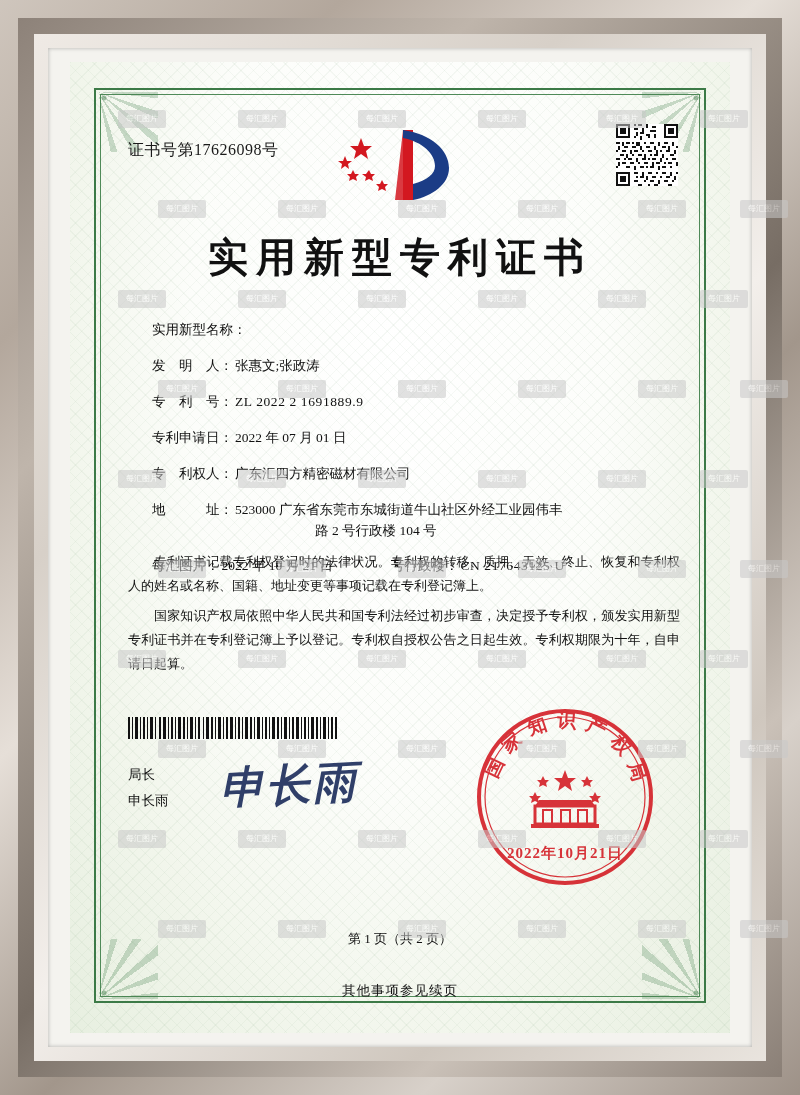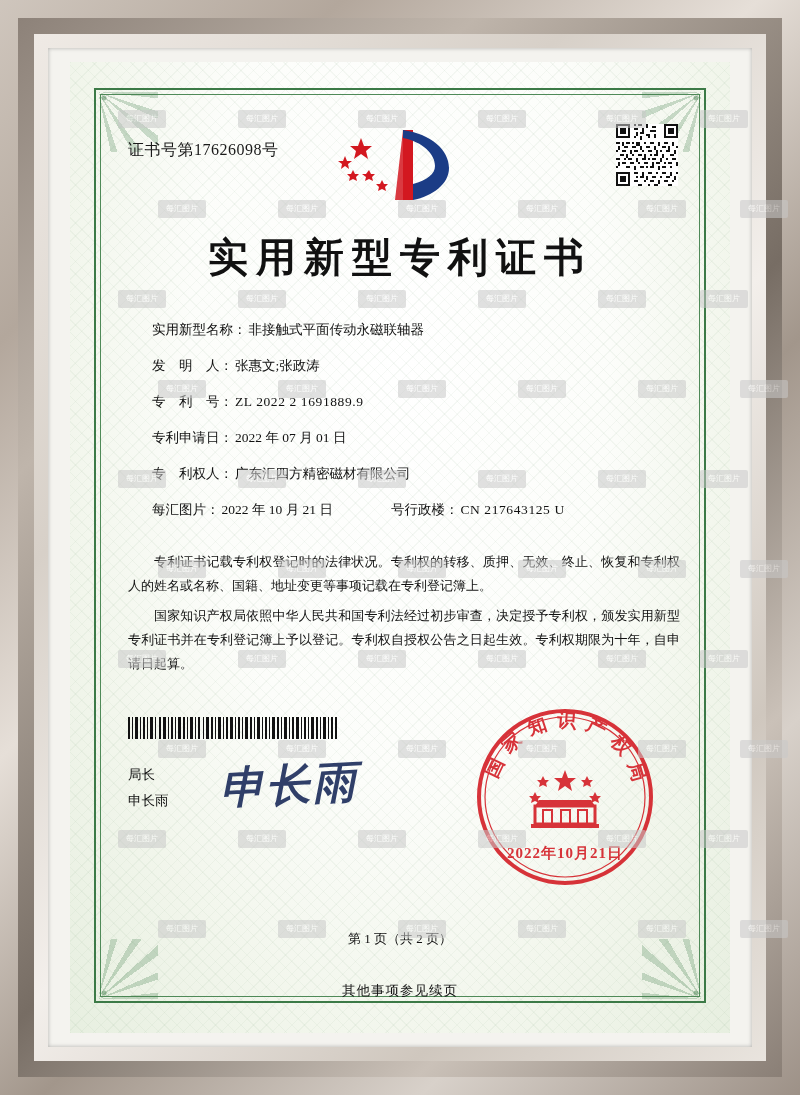--- a/index.html
+++ b/index.html
@@ -301,37 +301,43 @@
         <path d="M78,6 C106,10 124,26 124,44 C124,60 108,72 88,76 L88,60 C102,56 110,50 110,42 C110,30 98,18 78,14 Z" fill="#1b3c86"></path>
         <path d="M78,6 L70,76 L78,76 Z" fill="#d31820" opacity="0.85"></path>
       </svg>
     </div>
 
     <div class="title">实用新型专利证书</div>
 
     <div class="fields">
       <div class="row">
         <span class="lbl">实用新型名称：</span>
-        <span class="val">非接触式平面传动永磁联轴器</span>
       </div>
       <div class="row">
         <span class="lbl">发　明　人：</span>
         <span class="val">张惠文;张政涛</span>
       </div>
       <div class="row">
         <span class="lbl">专　利　号：</span>
         <span class="val mono">ZL 2022 2 1691889.9</span>
       </div>
       <div class="row">
         <span class="lbl">专利申请日：</span>
         <span class="val">2022 年 07 月 01 日</span>
       </div>
       <div class="row">
         <span class="lbl">专　利权人：</span>
         <span class="val">广东汇四方精密磁材有限公司</span>
+      </div>
+      <div class="row">
+        <span class="lbl">地　　　址：</span>
+        <span class="val">
+          <span>523000  广东省东莞市东城街道牛山社区外经工业园伟丰</span>
+          <span class="addr-second">路 2 号行政楼 104 号</span>
+        </span>
       </div>
       <div class="row two">
         <span class="lbl">每汇图片：</span>
         <span class="val">2022 年 10 月 21 日</span>
         <span class="second">号行政楼：</span>
         <span class="val mono">CN 217643125 U</span>
       </div>
     </div>
 
     <div class="para">

